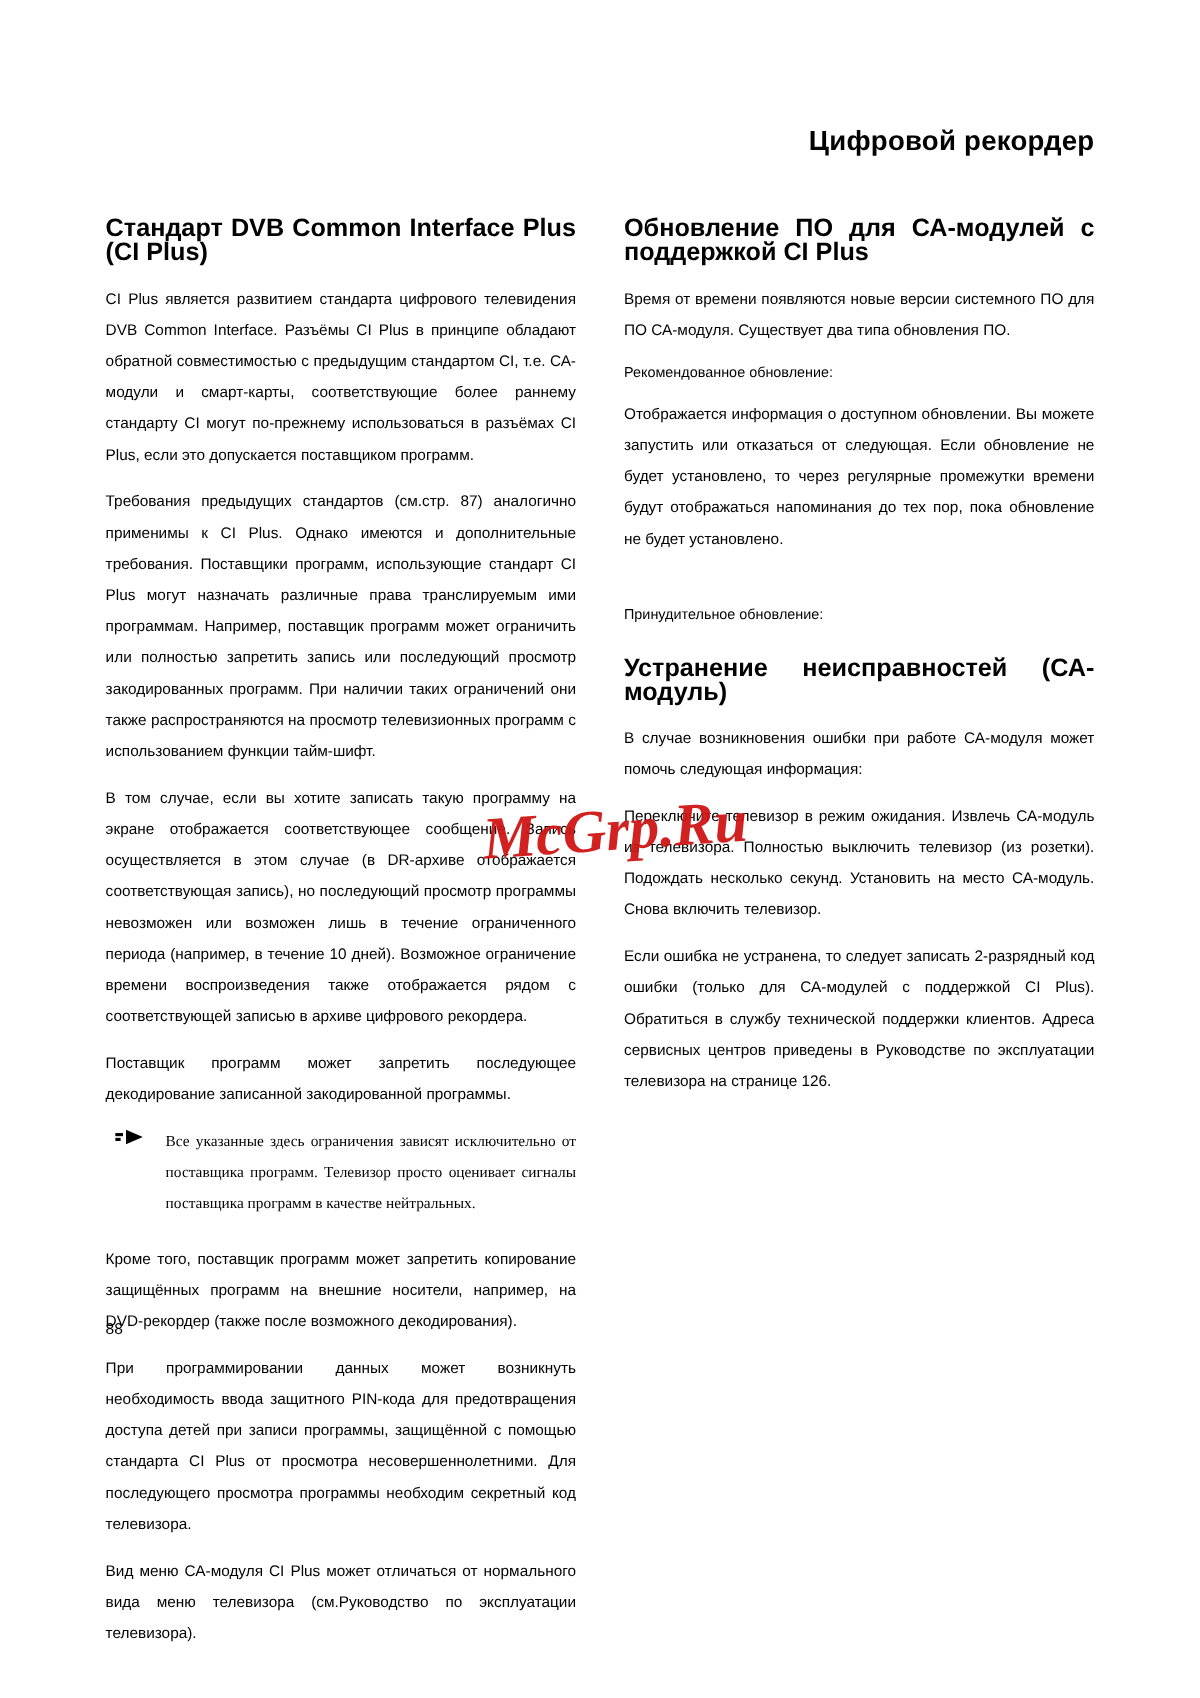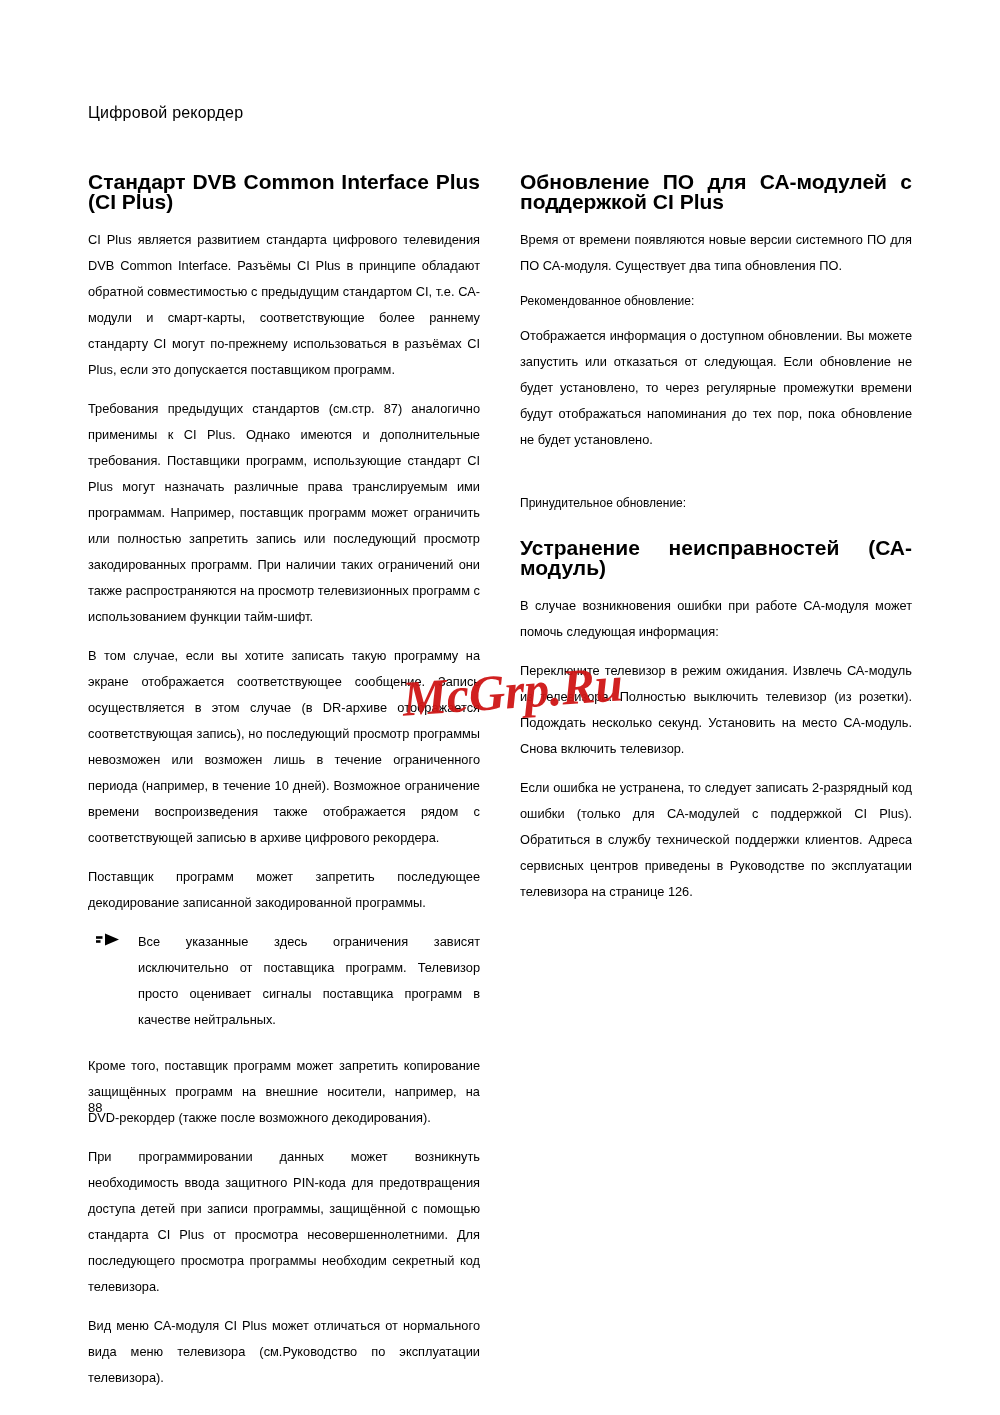--- a/index.html
+++ b/index.html
@@ -8,24 +8,25 @@
     position: relative;
     width: 1000px;
     height: 1415px;
     background: #ffffff;
     color: #000000;
     font-family: "Liberation Sans", sans-serif;
     padding: 104px 88px 0 88px;
     overflow: hidden;
   }
   .doc-title {
-    font-size: 16px;
-    font-weight: normal;
+    font-size: 23px;
+    font-weight: bold;
     margin: 0 0 50px 0;
     letter-spacing: 0.2px;
+    text-align: right;
   }
   .columns {
     display: flex;
     gap: 40px;
   }
   .col { width: 392px; }
   .section-heading {
     font-size: 21px;
     font-weight: bold;
     line-height: 20px;
@@ -43,20 +44,21 @@
     font-size: 12px;
     line-height: 18.2px;
     text-align: left;
     margin: 0 0 13px 0;
   }
   p.label-line.tight { margin-bottom: 0; margin-top: 41px; }
   .note {
     display: flex;
     align-items: flex-start;
     margin: 7px 0 20px 0;
+    font-family: Liberation Serif, serif;
   }
   .note-icon-wrap {
     flex: 0 0 50px;
     padding: 3px 0 0 8px;
   }
   .note p {
     flex: 1;
     margin: 0;
   }
   .page-number {

